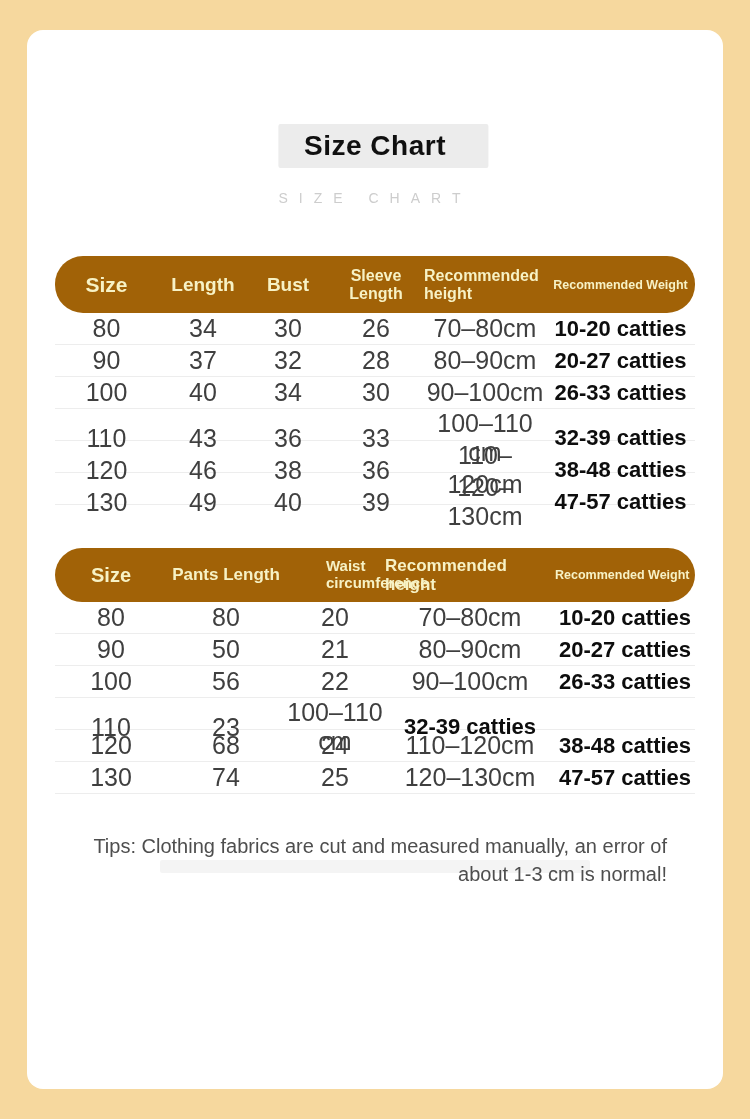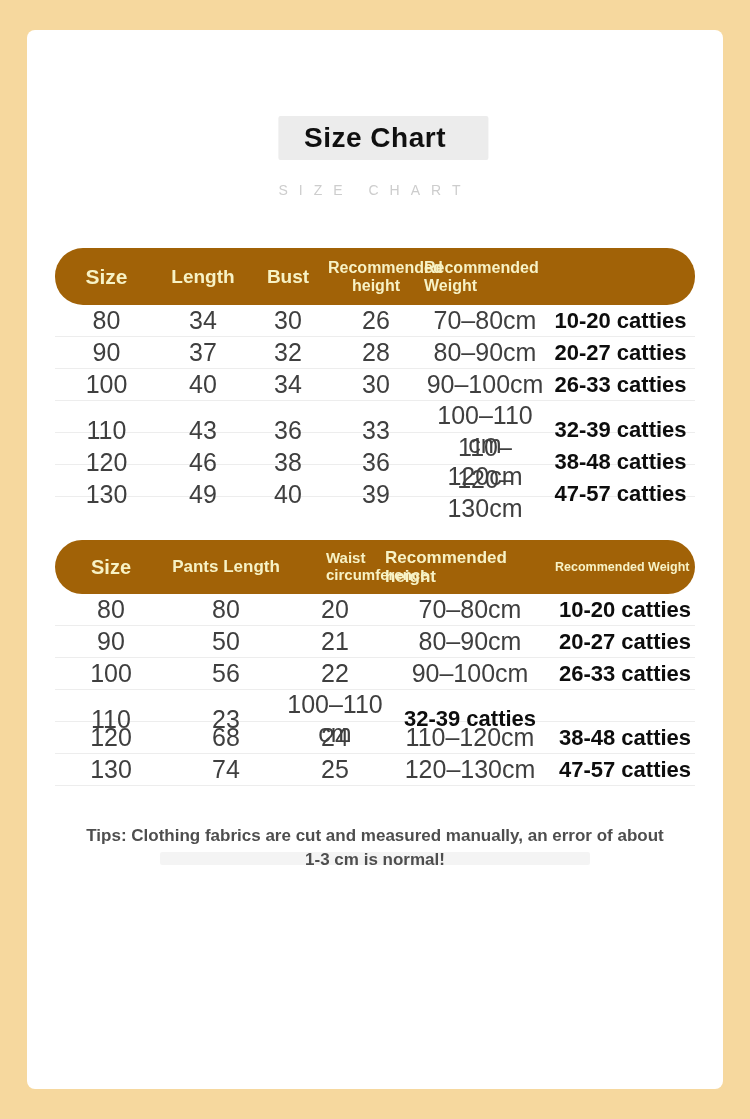--- a/index.html
+++ b/index.html
@@ -5,22 +5,22 @@
   * { margin:0; padding:0; box-sizing:border-box; }
   html,body { width:750px; height:1119px; overflow:hidden; }
   body {
     background:#F6D89E;
     font-family:"Liberation Sans","DejaVu Sans",sans-serif;
     position:relative;
   }
   .card {
     position:absolute; left:27px; top:30px;
     width:696px; height:1059px;
-    background:#FFFFFF; border-radius:8px;
-    padding:4px 28px;
+    background:#FFFFFF; border-radius:16px;
+    padding:12px 28px;
   }
   
   .title-wrap { margin-top:88px; text-align:center; position:relative; height:44px; }
   .title-ghost {
     position:absolute; left:50%; top:-6px; transform:translateX(-46%);
     width:210px; height:44px; background:#ECECEC; border-radius:2px;
   }
   .title {
     position:relative; font-size:28px; font-weight:700; color:#101010;
     letter-spacing:0.5px;
@@ -52,21 +52,21 @@
   .t1 .hcell:nth-child(5) { font-size:16px; text-align:left; }
   .t1 .hcell:nth-child(6) { font-size:12.5px; white-space:nowrap; }
   .t2 .hcell:nth-child(1) { font-size:20px; }
   .t2 .hcell:nth-child(2) { font-size:17px; }
   .t2 .hcell:nth-child(3) { font-size:15px; text-align:left;margin-left:41px; }
   .t2 .hcell:nth-child(4) { font-size:17px; text-align:left; }
   .t2 .hcell:nth-child(5) { font-size:12.5px; text-align:left; }
   
   .tips-wrap { margin-top:38px; position:relative; padding:0 28px; }
   .tips {
-    text-align:center; font-weight:700; font-size:17px;
+    text-align:right; font-weight:400; font-size:20px;
     color:#4E4E4E; line-height:1.4; position:relative;
   }
   .tips-ghost {
     position:absolute; left:50%; transform:translateX(-50%); top:28px;
     width:430px; height:13px; background:#000; opacity:0.045; border-radius:2px;
   }
 </style>
 </head>
 <body>
 
@@ -76,20 +76,21 @@
     <div class="title-ghost"></div>
     <div class="title">Size Chart</div>
   </div>
   <div class="subtitle">SIZE CHART</div>
 
   <div class="size-table t1">
       <div class="thead">
         <div class="hcell">Size</div>
         <div class="hcell">Length</div>
         <div class="hcell">Bust</div>
+        <div class="hcell">Sleeve Length</div>
         <div class="hcell">Recommended height</div>
         <div class="hcell">Recommended Weight</div>
       </div>
       <div class="trow">
         <div class="cell">80</div>
         <div class="cell">34</div>
         <div class="cell">30</div>
         <div class="cell">26</div>
         <div class="cell">70–80cm</div>
         <div class="cell">10-20 catties</div>

